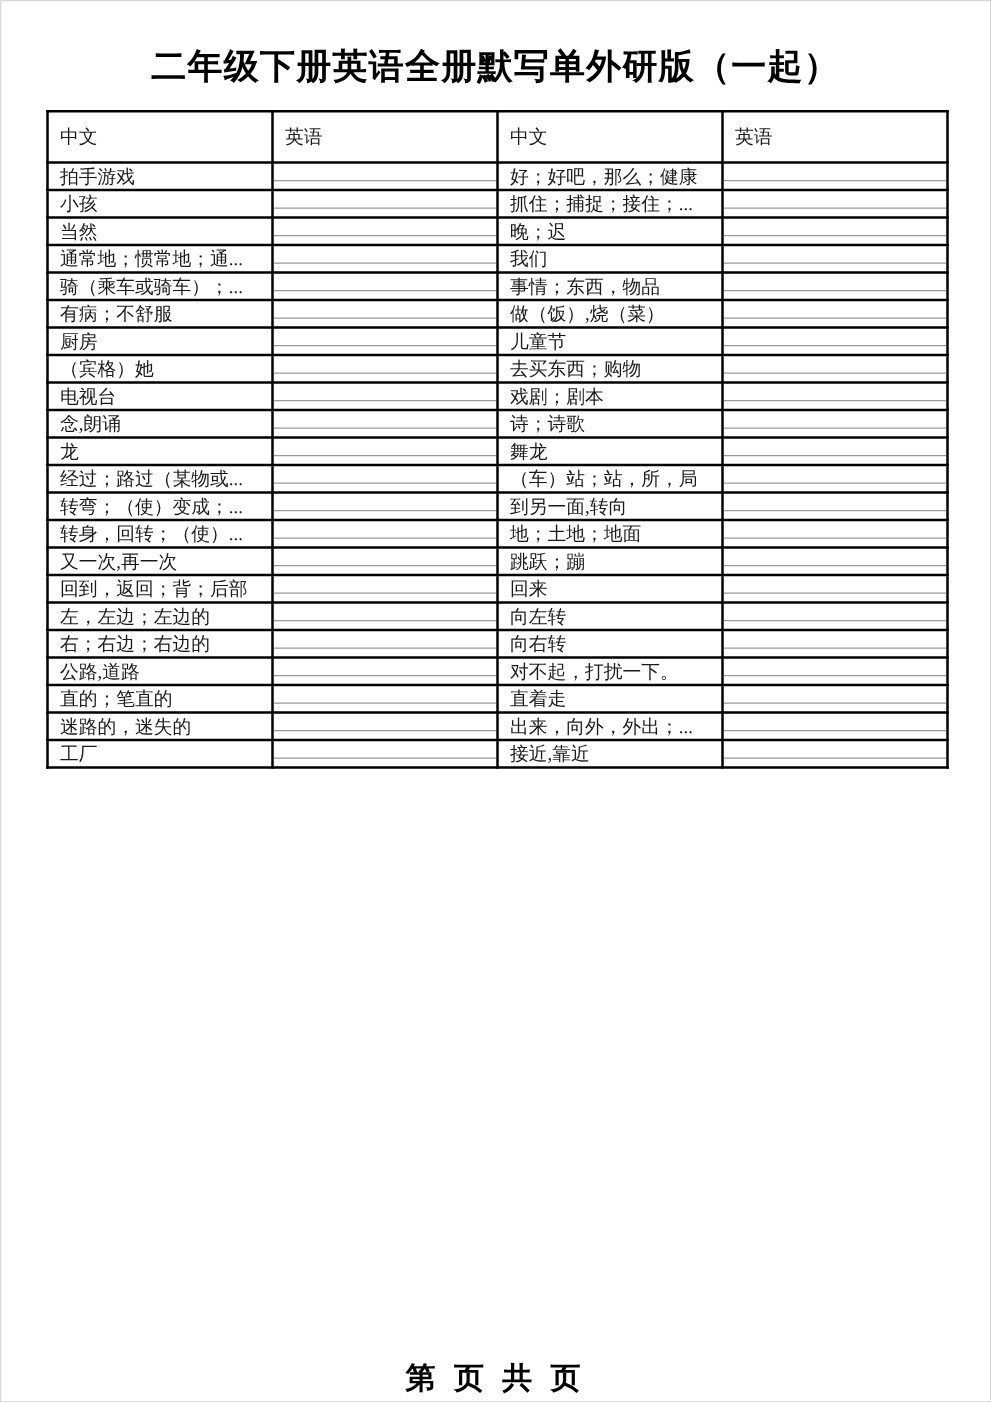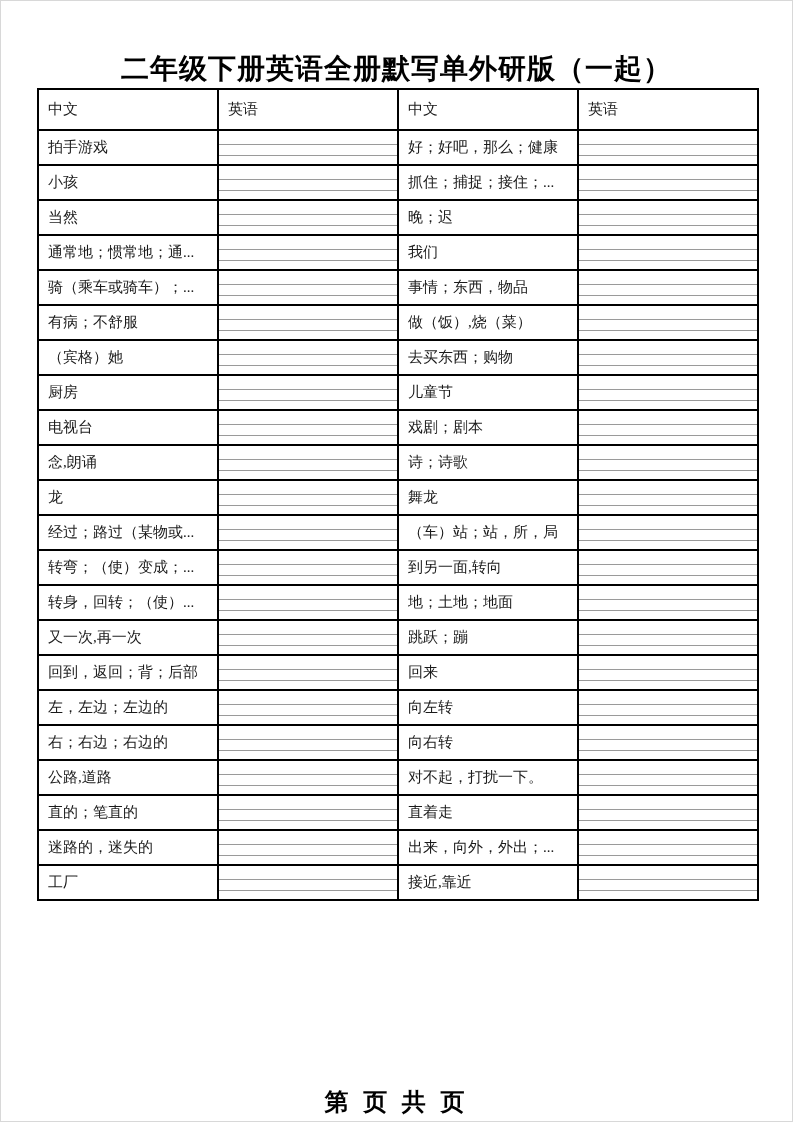--- a/index.html
+++ b/index.html
@@ -11,21 +11,21 @@
     position: relative;
     width: 793px;
     height: 1122px;
     background: #ffffff;
     box-shadow: inset 0 0 0 1px #d8d8d8;
     overflow: hidden;
     font-family: "Liberation Serif", "DejaVu Serif", serif;
     color: #111111;
   }
   .doc-title {
-    margin: 16px;
+    margin: 0;
     padding-top: 34px;
     text-align: center;
     font-family: "Liberation Sans", "DejaVu Sans", sans-serif;
     font-weight: 700;
     font-size: 28px;
     letter-spacing: 1px;
     color: #000000;
   }
   table.vocab {
     position: absolute;
@@ -40,21 +40,21 @@
     border: 2px solid #000000;
     padding: 0 0 0 9px;
     vertical-align: middle;
     font-size: 15px;
     font-weight: 400;
     text-align: left;
     overflow: hidden;
     white-space: nowrap;
   }
   table.vocab thead tr { height: 41px; }
-  table.vocab tbody tr { height: 35px; }
+  table.vocab tbody tr { height: 22px; }
   td.en {
     position: relative;
     padding: 0;
   }
   
   td.en::before, td.en::after {
     content: "";
     position: absolute;
     left: 0;
     right: 0;
@@ -132,29 +132,29 @@
           <td class="cn">事情；东西，物品</td>
           <td class="en"></td>
         </tr>
         <tr>
           <td class="cn">有病；不舒服</td>
           <td class="en"></td>
           <td class="cn">做（饭）,烧（菜）</td>
           <td class="en"></td>
         </tr>
         <tr>
+          <td class="cn">厨房</td>
+          <td class="en"></td>
+          <td class="cn">儿童节</td>
+          <td class="en"></td>
+        </tr>
+        <tr>
           <td class="cn">（宾格）她</td>
           <td class="en"></td>
           <td class="cn">去买东西；购物</td>
-          <td class="en"></td>
-        </tr>
-        <tr>
-          <td class="cn">厨房</td>
-          <td class="en"></td>
-          <td class="cn">儿童节</td>
           <td class="en"></td>
         </tr>
         <tr>
           <td class="cn">电视台</td>
           <td class="en"></td>
           <td class="cn">戏剧；剧本</td>
           <td class="en"></td>
         </tr>
         <tr>
           <td class="cn">念,朗诵</td>

